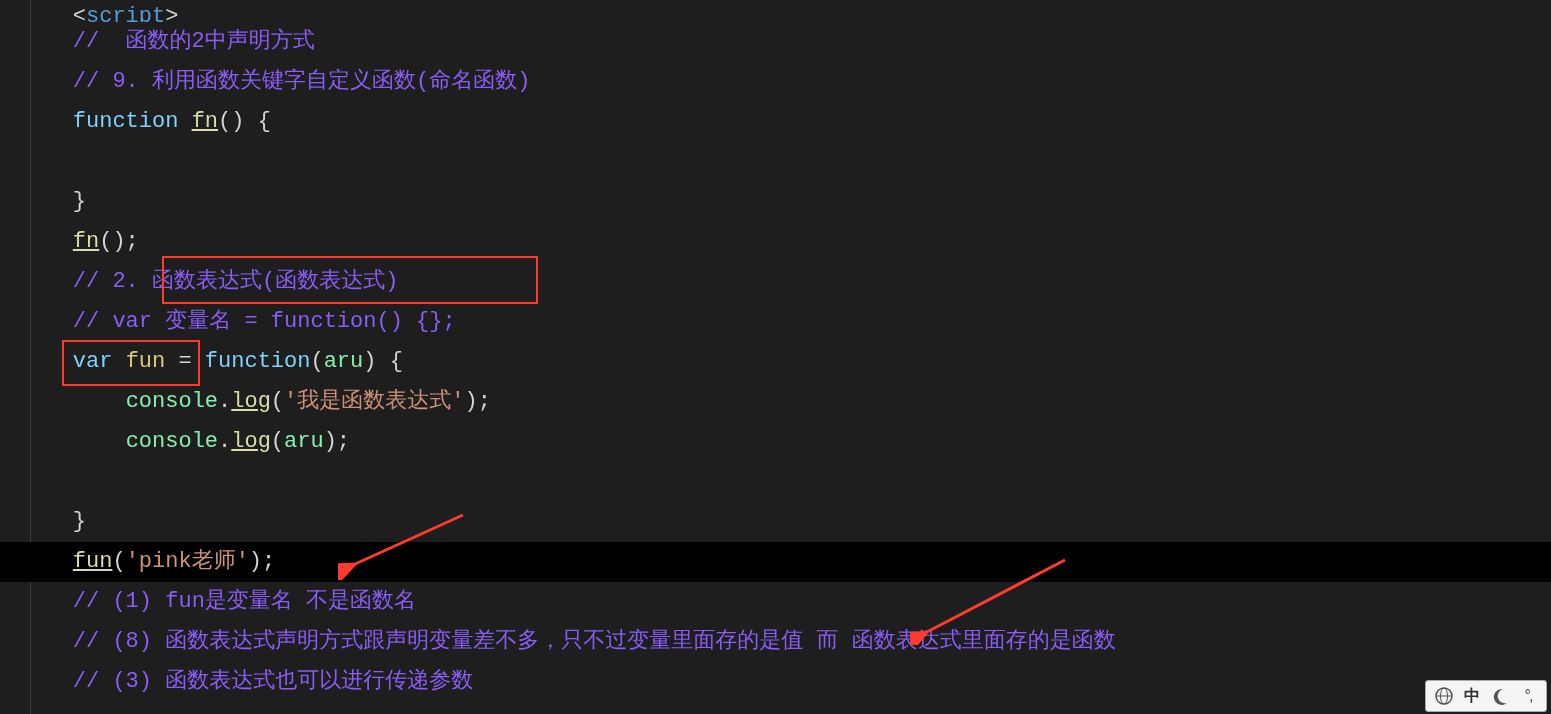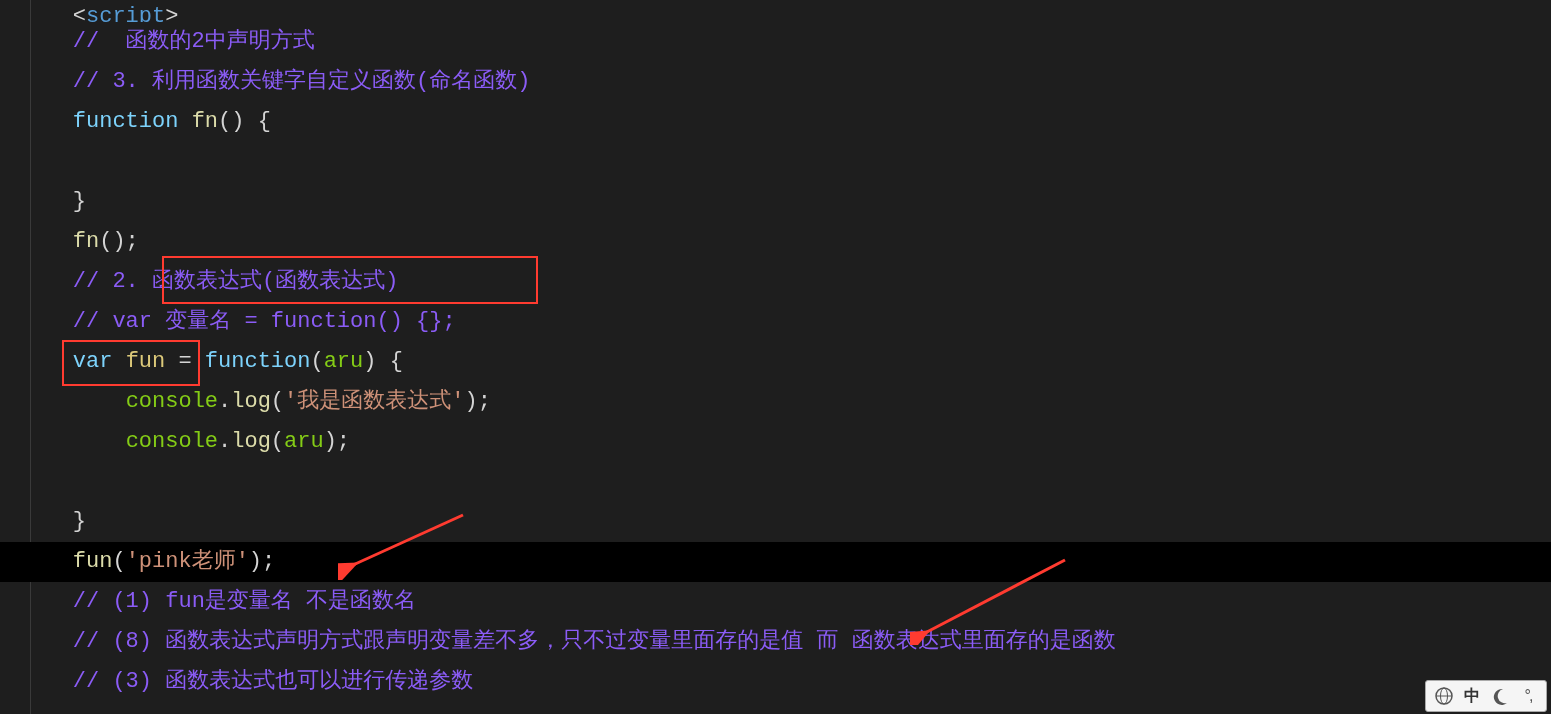--- a/index.html
+++ b/index.html
@@ -4,22 +4,22 @@
 <style>
   html,body{margin:0;padding:0;width:1551px;height:714px;background:#1e1e1e;overflow:hidden;font-family:Consolas,"Courier New",monospace;font-size:22px;}
   .editor{position:relative;width:100%;height:100%;box-sizing:border-box;padding-top:2px;color:#d4d4d4;}
   .line{position:relative;height:40px;line-height:40px;white-space:pre;padding-left:20px;}
   .indent-guide{position:absolute;left:30px;top:0;bottom:0;border-left:1px solid #3a3a3a;}
   .highlight-line{background:#000000;}
   
   .tok-tag{color:#569cd6;}        
   .tok-comment{color:#8b5cf6;}    
   .tok-keyword{color:#7dd3fc;}    
-  .tok-fn-name{color:#dcdcaa;}    
-  .tok-ident{color:#84cc16;}      
+  .tok-fn-name{color:#dcdcaa;text-decoration:underline;}    
+  .tok-ident{color:#86efac;}      
   .tok-ident-fun{color:#dcc97a;}  
   .tok-punct{color:#d4d4d4;}
   .tok-string{color:#ce9178;}
   
   .redbox{position:absolute;border:2px solid #ff3b30;pointer-events:none;}
   
   .arrow{position:absolute;pointer-events:none;}
   
   .ime-bar{position:absolute;right:4px;bottom:2px;height:30px;background:#f5f5f5;border:1px solid #aaa;display:flex;align-items:center;padding:0 4px;font-family:sans-serif;font-size:16px;color:#333;border-radius:3px;}
   .ime-bar span{display:inline-flex;align-items:center;justify-content:center;min-width:24px;height:24px;margin:0 2px;}
@@ -30,21 +30,21 @@
 
 <div class="editor">
   <div class="indent-guide"></div>
 
   <div class="line" style="height:20px;line-height:10px;overflow:hidden;">
     <span class="tok-punct">&lt;</span><span class="tok-tag">script</span><span class="tok-punct">&gt;</span>
   </div>
 
   <div class="line">    <span class="tok-comment">//  函数的2中声明方式</span></div>
 
-  <div class="line">    <span class="tok-comment">// 3. 利用函数关键字自定义函数(命名函数)</span></div>
+  <div class="line">    <span class="tok-comment">// 9. 利用函数关键字自定义函数(命名函数)</span></div>
 
   <div class="line">    <span class="tok-keyword">function</span> <span class="tok-fn-name">fn</span><span class="tok-punct">()</span><span class="tok-punct"> {</span></div>
 
   <div class="line"><span></span></div>
 
   <div class="line">    <span class="tok-punct">}</span></div>
 
   <div class="line">    <span class="tok-fn-name">fn</span><span class="tok-punct">();</span></div>
 
   <div class="line">    <span class="tok-comment">// 2. </span><span class="tok-comment">函数表达式(函数表达式)</span></div>

